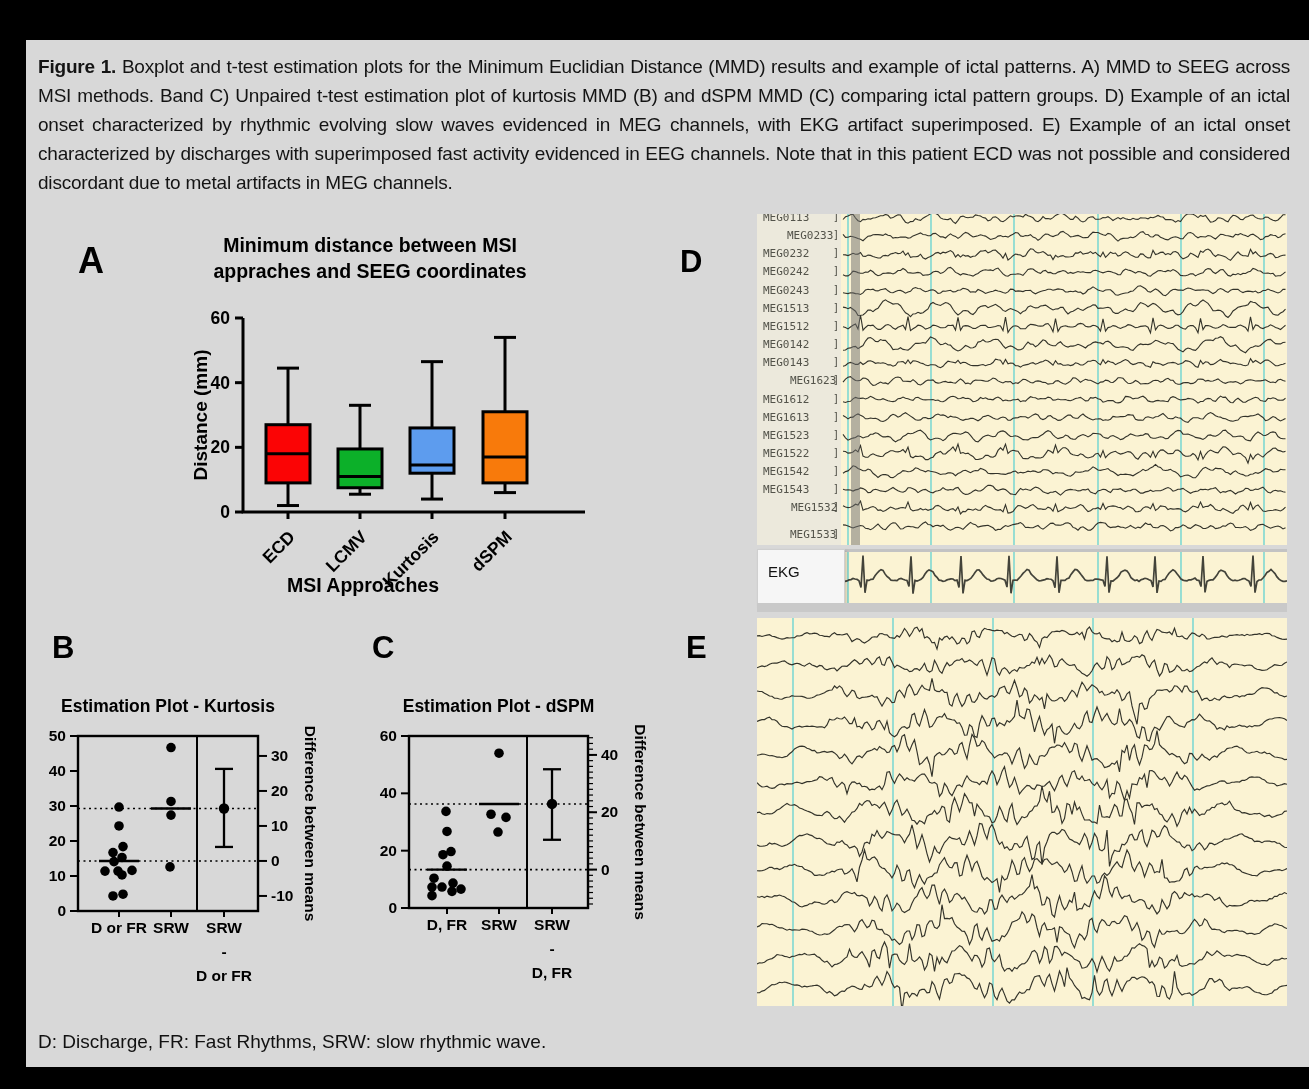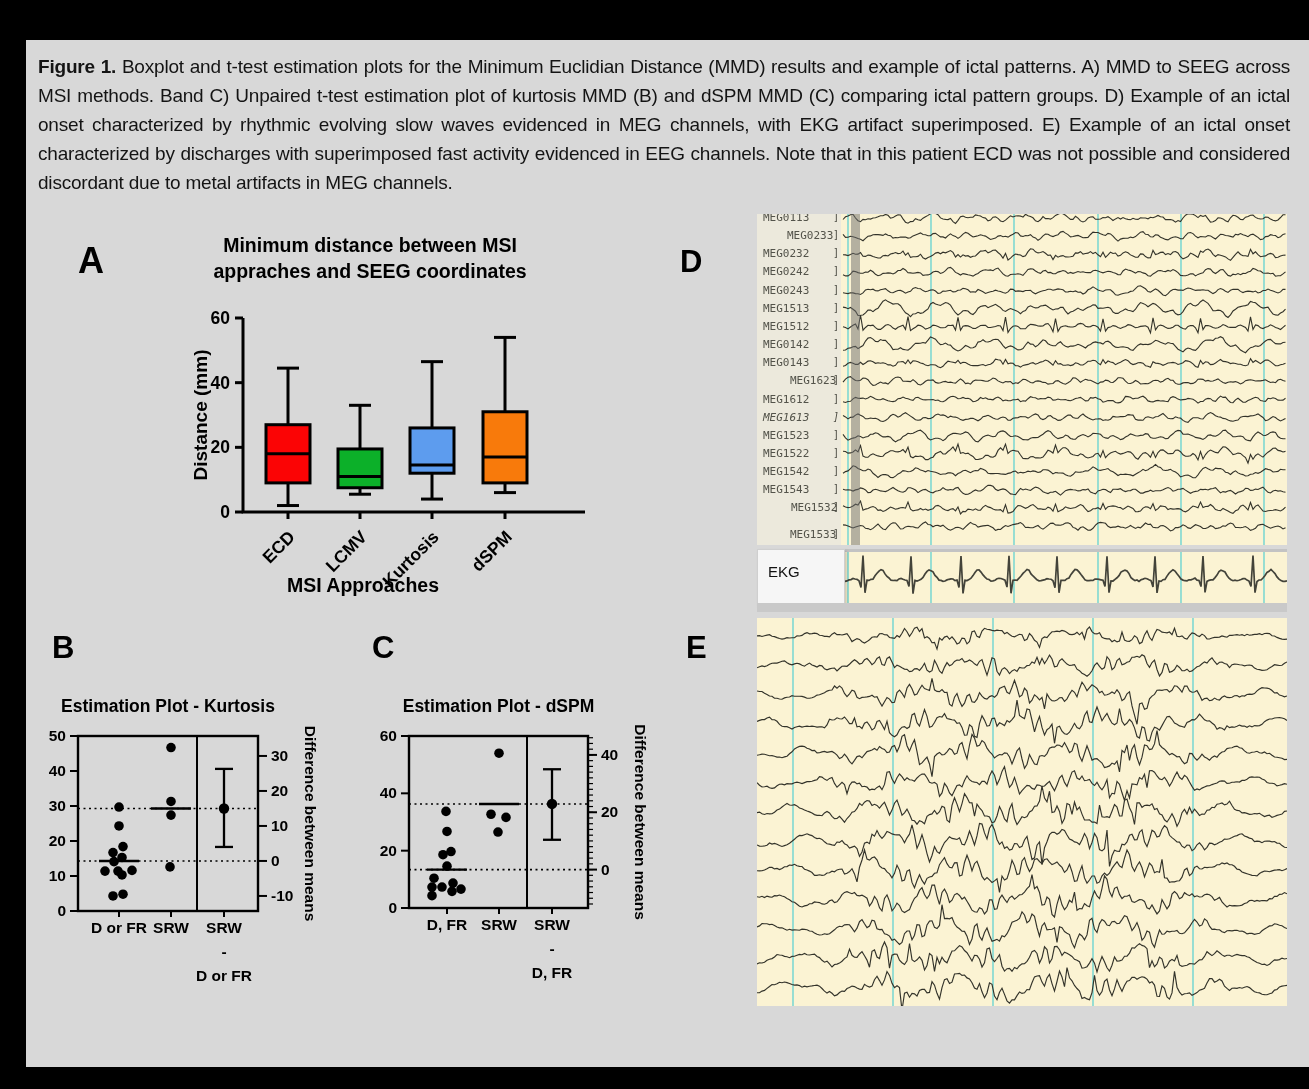--- a/index.html
+++ b/index.html
@@ -285,21 +285,21 @@
           <div class="mlabel" style="top: 15.15px; padding-left: 24px;"><span>MEG0233</span><span class="brk">]</span></div>
           <div class="mlabel" style="top: 33.3px;"><span>MEG0232</span><span class="brk">]</span></div>
           <div class="mlabel" style="top: 51.45px;"><span>MEG0242</span><span class="brk">]</span></div>
           <div class="mlabel" style="top: 69.6px;"><span>MEG0243</span><span class="brk">]</span></div>
           <div class="mlabel" style="top: 87.75px;"><span>MEG1513</span><span class="brk">]</span></div>
           <div class="mlabel" style="top: 105.9px;"><span>MEG1512</span><span class="brk">]</span></div>
           <div class="mlabel" style="top: 124.05px;"><span>MEG0142</span><span class="brk">]</span></div>
           <div class="mlabel" style="top: 142.2px;"><span>MEG0143</span><span class="brk">]</span></div>
           <div class="mlabel" style="top: 160.35px; padding-left: 27px;"><span>MEG1623</span><span class="brk">]</span></div>
           <div class="mlabel" style="top: 178.5px;"><span>MEG1612</span><span class="brk">]</span></div>
-          <div class="mlabel" style="top: 196.65px; font-style: italic;"><span>MEG1613</span><span class="brk">]</span></div>
+          <div class="mlabel" style="top: 196.65px;"><span>MEG1613</span><span class="brk">]</span></div>
           <div class="mlabel" style="top: 214.8px;"><span>MEG1523</span><span class="brk">]</span></div>
           <div class="mlabel" style="top: 232.95px;"><span>MEG1522</span><span class="brk">]</span></div>
           <div class="mlabel" style="top: 251.1px;"><span>MEG1542</span><span class="brk">]</span></div>
           <div class="mlabel" style="top: 269.25px;"><span>MEG1543</span><span class="brk">]</span></div>
           <div class="mlabel" style="top: 287.4px; padding-left: 28px;"><span>MEG1532</span><span class="brk">]</span></div>
           <div class="mlabel" style="top: 314px; padding-left: 27px;"><span>MEG1533</span><span class="brk">]</span></div>
         </div>
     </div>
 
     <div class="ekg-strip">
@@ -335,14 +335,15 @@
           <path d="M0,194.6 L2.5,194.1 L5,195.7 L7.5,196.5 L10,195.5 L12.5,195.9 L15,195.7 L17.5,194.2 L20,192.0 L22.5,191.1 L25,189.0 L27.5,187.1 L30,185.5 L32.5,187.0 L35,187.2 L37.5,186.7 L40,187.9 L42.5,190.0 L45,190.7 L47.5,192.0 L50,193.0 L52.5,193.9 L55,195.0 L57.5,196.6 L60,197.3 L62.5,197.3 L65,197.7 L67.5,194.9 L70,193.5 L72.5,195.0 L75,198.3 L77.5,200.7 L80,200.4 L82.5,198.4 L85,201.1 L87.5,204.2 L90,200.5 L92.5,198.0 L95,194.3 L97.5,193.5 L100,190.4 L102.5,185.4 L105,187.5 L107.5,184.2 L110,182.5 L112.5,183.1 L115,187.6 L117.5,186.3 L120,187.4 L122.5,190.1 L125,186.9 L127.5,184.2 L130,190.3 L132.5,197.0 L135,192.1 L137.5,185.2 L140,182.1 L142.5,189.1 L145,197.2 L147.5,194.9 L150,191.1 L152.5,196.3 L155,202.3 L157.5,202.8 L160,206.2 L162.5,202.7 L165,203.7 L167.5,205.8 L170,198.4 L172.5,196.6 L175,195.9 L177.5,192.5 L180,196.1 L182.5,193.7 L185,188.3 L187.5,189.4 L190,202.3 L192.5,204.2 L195,187.3 L197.5,179.8 L200,186.1 L202.5,193.6 L205,185.6 L207.5,175.6 L210,179.6 L212.5,184.8 L215,184.9 L217.5,198.2 L220,186.1 L222.5,189.8 L225,192.5 L227.5,197.9 L230,198.0 L232.5,198.9 L235,204.7 L237.5,203.8 L240,198.0 L242.5,188.6 L245,193.7 L247.5,200.9 L250,203.7 L252.5,190.9 L255,185.6 L257.5,200.3 L260,206.5 L262.5,202.9 L265,198.7 L267.5,199.7 L270,198.6 L272.5,193.9 L275,192.5 L277.5,188.3 L280,187.9 L282.5,183.1 L285,168.0 L287.5,180.0 L290,183.9 L292.5,173.2 L295,194.5 L297.5,193.8 L300,188.0 L302.5,193.5 L305,205.4 L307.5,200.5 L310,185.5 L312.5,186.6 L315,196.4 L317.5,184.1 L320,191.8 L322.5,189.1 L325,196.1 L327.5,202.0 L330,202.0 L332.5,201.9 L335,204.1 L337.5,204.1 L340,205.6 L342.5,187.2 L345,198.7 L347.5,199.2 L350,198.7 L352.5,199.5 L355,193.2 L357.5,186.5 L360,189.0 L362.5,198.0 L365,197.9 L367.5,182.3 L370,181.1 L372.5,189.7 L375,194.9 L377.5,206.5 L380,184.8 L382.5,184.9 L385,189.3 L387.5,187.5 L390,187.2 L392.5,187.6 L395,185.8 L397.5,191.6 L400,190.5 L402.5,195.8 L405,196.9 L407.5,201.8 L410,204.0 L412.5,200.2 L415,195.8 L417.5,200.7 L420,208.3 L422.5,203.4 L425,194.7 L427.5,191.3 L430,196.0 L432.5,189.3 L435,195.1 L437.5,191.2 L440,194.2 L442.5,197.4 L445,196.1 L447.5,196.2 L450,192.3 L452.5,191.9 L455,189.3 L457.5,189.7 L460,186.2 L462.5,185.7 L465,185.0 L467.5,186.9 L470,186.1 L472.5,183.2 L475,187.5 L477.5,191.2 L480,192.4 L482.5,192.7 L485,194.9 L487.5,194.6 L490,195.4 L492.5,196.4 L495,196.3 L497.5,195.5 L500,195.8 L502.5,195.3 L505,197.1 L507.5,198.6 L510,197.6 L512.5,197.2 L515,199.4 L517.5,198.5 L520,197.4 L522.5,196.7 L525,196.1 L527.5,193.4 L530,193.0 " fill="none" stroke="#33332a" stroke-width="1.15"></path>
           <path d="M0,226.9 L2.5,228.1 L5,228.2 L7.5,228.0 L10,227.2 L12.5,225.0 L15,226.1 L17.5,225.4 L20,226.2 L22.5,227.6 L25,228.5 L27.5,227.6 L30,226.8 L32.5,225.2 L35,223.3 L37.5,221.2 L40,218.9 L42.5,217.4 L45,217.6 L47.5,216.7 L50,215.8 L52.5,216.9 L55,217.6 L57.5,219.5 L60,220.6 L62.5,220.3 L65,221.4 L67.5,223.8 L70,225.8 L72.5,226.1 L75,226.9 L77.5,227.3 L80,224.0 L82.5,224.4 L85,222.5 L87.5,225.7 L90,227.0 L92.5,230.1 L95,229.1 L97.5,228.1 L100,230.5 L102.5,238.4 L105,234.0 L107.5,225.1 L110,224.1 L112.5,225.7 L115,216.2 L117.5,218.2 L120,212.5 L122.5,217.5 L125,220.4 L127.5,217.6 L130,213.4 L132.5,214.6 L135,215.9 L137.5,216.6 L140,216.9 L142.5,216.8 L145,220.0 L147.5,224.7 L150,219.8 L152.5,216.2 L155,206.9 L157.5,217.2 L160,230.4 L162.5,224.5 L165,216.6 L167.5,225.1 L170,235.6 L172.5,244.0 L175,237.5 L177.5,228.6 L180,233.6 L182.5,235.4 L185,229.5 L187.5,224.5 L190,221.8 L192.5,218.7 L195,220.4 L197.5,220.9 L200,221.5 L202.5,219.8 L205,226.3 L207.5,226.9 L210,221.0 L212.5,213.1 L215,219.5 L217.5,227.0 L220,217.9 L222.5,205.5 L225,206.1 L227.5,214.9 L230,220.9 L232.5,210.3 L235,206.5 L237.5,211.9 L240,221.5 L242.5,226.3 L245,223.9 L247.5,230.3 L250,228.7 L252.5,232.1 L255,231.2 L257.5,225.5 L260,225.8 L262.5,229.5 L265,228.4 L267.5,222.0 L270,218.5 L272.5,229.9 L275,241.5 L277.5,239.8 L280,227.2 L282.5,223.9 L285,246.6 L287.5,229.7 L290,223.8 L292.5,216.7 L295,214.4 L297.5,214.4 L300,216.2 L302.5,214.7 L305,211.4 L307.5,212.5 L310,217.0 L312.5,221.0 L315,222.1 L317.5,223.9 L320,224.5 L322.5,226.5 L325,221.8 L327.5,215.5 L330,220.1 L332.5,230.7 L335,224.5 L337.5,215.4 L340,219.6 L342.5,231.6 L345,232.9 L347.5,230.6 L350,212.0 L352.5,248.4 L355,237.8 L357.5,232.2 L360,233.3 L362.5,233.4 L365,226.2 L367.5,226.8 L370,224.0 L372.5,217.2 L375,216.3 L377.5,221.8 L380,221.6 L382.5,214.2 L385,211.8 L387.5,223.8 L390,228.6 L392.5,221.3 L395,212.3 L397.5,214.0 L400,219.1 L402.5,218.0 L405,211.4 L407.5,207.7 L410,209.9 L412.5,217.3 L415,219.6 L417.5,221.6 L420,224.0 L422.5,224.1 L425,228.2 L427.5,229.8 L430,227.2 L432.5,227.3 L435,232.7 L437.5,230.9 L440,226.8 L442.5,224.8 L445,227.8 L447.5,231.9 L450,229.3 L452.5,225.2 L455,225.4 L457.5,226.8 L460,225.7 L462.5,224.2 L465,223.3 L467.5,221.1 L470,221.2 L472.5,220.8 L475,219.6 L477.5,218.2 L480,217.6 L482.5,216.2 L485,215.8 L487.5,218.0 L490,218.9 L492.5,220.1 L495,220.8 L497.5,223.6 L500,223.1 L502.5,223.4 L505,224.7 L507.5,223.3 L510,223.0 L512.5,223.1 L515,223.9 L517.5,223.5 L520,225.1 L522.5,225.3 L525,227.6 L527.5,229.2 L530,229.5 " fill="none" stroke="#33332a" stroke-width="1.15"></path>
           <path d="M0,252.7 L2.5,252.8 L5,252.7 L7.5,252.0 L10,250.7 L12.5,249.3 L15,249.4 L17.5,250.9 L20,250.4 L22.5,251.6 L25,250.5 L27.5,248.7 L30,248.6 L32.5,247.0 L35,247.3 L37.5,246.3 L40,247.8 L42.5,248.4 L45,248.5 L47.5,251.2 L50,252.0 L52.5,253.1 L55,254.5 L57.5,257.3 L60,257.3 L62.5,256.8 L65,257.3 L67.5,257.0 L70,255.0 L72.5,254.8 L75,253.2 L77.5,253.8 L80,251.9 L82.5,251.2 L85,251.1 L87.5,256.1 L90,255.2 L92.5,253.6 L95,250.7 L97.5,255.9 L100,263.9 L102.5,249.2 L105,242.0 L107.5,231.9 L110,241.1 L112.5,242.1 L115,239.8 L117.5,239.0 L120,241.9 L122.5,247.9 L125,250.0 L127.5,250.6 L130,253.9 L132.5,255.9 L135,259.8 L137.5,255.3 L140,247.2 L142.5,252.1 L145,263.0 L147.5,262.0 L150,253.2 L152.5,251.8 L155,264.4 L157.5,269.7 L160,262.5 L162.5,256.7 L165,262.4 L167.5,266.1 L170,260.3 L172.5,259.0 L175,258.4 L177.5,255.3 L180,254.7 L182.5,246.7 L185,243.0 L187.5,239.7 L190,245.6 L192.5,249.3 L195,249.9 L197.5,244.9 L200,244.7 L202.5,258.0 L205,257.0 L207.5,244.5 L210,237.2 L212.5,243.8 L215,252.9 L217.5,245.7 L220,243.2 L222.5,250.0 L225,258.4 L227.5,261.8 L230,259.5 L232.5,261.8 L235,264.5 L237.5,262.9 L240,260.8 L242.5,274.4 L245,258.0 L247.5,262.0 L250,260.6 L252.5,252.8 L255,242.3 L257.5,247.6 L260,256.5 L262.5,255.7 L265,242.9 L267.5,239.7 L270,248.1 L272.5,253.5 L275,249.4 L277.5,241.4 L280,240.7 L282.5,243.5 L285,245.6 L287.5,241.5 L290,240.8 L292.5,244.1 L295,246.6 L297.5,245.6 L300,243.9 L302.5,247.0 L305,249.4 L307.5,254.4 L310,251.9 L312.5,246.3 L315,253.7 L317.5,263.3 L320,262.7 L322.5,254.4 L325,247.9 L327.5,259.9 L330,265.1 L332.5,262.0 L335,258.0 L337.5,258.0 L340,265.2 L342.5,263.9 L345,257.9 L347.5,255.1 L350,257.5 L352.5,255.2 L355,250.4 L357.5,246.8 L360,243.8 L362.5,247.9 L365,249.5 L367.5,240.2 L370,232.1 L372.5,236.8 L375,248.6 L377.5,253.2 L380,247.7 L382.5,244.0 L385,249.8 L387.5,258.8 L390,252.1 L392.5,245.1 L395,247.8 L397.5,254.8 L400,253.5 L402.5,254.2 L405,241.4 L407.5,259.7 L410,260.1 L412.5,264.4 L415,263.8 L417.5,263.9 L420,263.0 L422.5,262.7 L425,259.2 L427.5,251.9 L430,250.2 L432.5,257.6 L435,255.4 L437.5,249.4 L440,248.1 L442.5,250.7 L445,251.0 L447.5,249.3 L450,249.6 L452.5,249.2 L455,249.2 L457.5,248.6 L460,246.8 L462.5,246.7 L465,244.9 L467.5,245.9 L470,245.0 L472.5,246.7 L475,246.7 L477.5,248.3 L480,251.1 L482.5,251.6 L485,254.0 L487.5,254.9 L490,255.7 L492.5,256.5 L495,257.4 L497.5,257.5 L500,257.8 L502.5,255.5 L505,254.1 L507.5,253.0 L510,253.3 L512.5,253.7 L515,252.9 L517.5,252.1 L520,251.9 L522.5,251.6 L525,252.7 L527.5,251.7 L530,250.5 " fill="none" stroke="#33332a" stroke-width="1.15"></path>
           <path d="M0,278.7 L2.5,279.2 L5,278.3 L7.5,279.6 L10,278.1 L12.5,278.9 L15,279.2 L17.5,277.7 L20,277.8 L22.5,277.0 L25,278.0 L27.5,278.8 L30,280.4 L32.5,281.8 L35,283.8 L37.5,284.3 L40,286.2 L42.5,288.2 L45,289.0 L47.5,287.9 L50,287.4 L52.5,285.7 L55,285.6 L57.5,283.9 L60,284.2 L62.5,284.6 L65,285.9 L67.5,286.2 L70,285.2 L72.5,282.8 L75,282.0 L77.5,284.6 L80,283.8 L82.5,280.7 L85,276.7 L87.5,274.4 L90,273.6 L92.5,274.7 L95,275.7 L97.5,274.5 L100,277.4 L102.5,277.8 L105,277.2 L107.5,278.6 L110,280.2 L112.5,288.0 L115,284.4 L117.5,278.5 L120,281.9 L122.5,289.7 L125,293.0 L127.5,280.4 L130,276.9 L132.5,283.2 L135,292.8 L137.5,289.8 L140,285.1 L142.5,287.5 L145,292.9 L147.5,294.5 L150,293.0 L152.5,291.6 L155,285.3 L157.5,280.3 L160,278.1 L162.5,272.4 L165,269.7 L167.5,276.5 L170,280.5 L172.5,276.7 L175,267.1 L177.5,267.1 L180,278.1 L182.5,286.3 L185,274.5 L187.5,271.0 L190,275.9 L192.5,284.5 L195,282.2 L197.5,276.8 L200,275.4 L202.5,277.5 L205,281.1 L207.5,279.2 L210,283.2 L212.5,287.4 L215,292.2 L217.5,293.8 L220,294.2 L222.5,289.8 L225,291.0 L227.5,295.9 L230,292.9 L232.5,281.9 L235,281.9 L237.5,291.4 L240,290.8 L242.5,280.8 L245,277.1 L247.5,281.1 L250,284.5 L252.5,279.8 L255,278.1 L257.5,281.1 L260,279.1 L262.5,276.9 L265,276.5 L267.5,274.2 L270,270.7 L272.5,268.2 L275,256.7 L277.5,270.6 L280,268.5 L282.5,274.5 L285,287.0 L287.5,286.6 L290,279.1 L292.5,281.4 L295,296.4 L297.5,299.0 L300,286.3 L302.5,277.8 L305,286.8 L307.5,291.7 L310,288.5 L312.5,282.3 L315,284.5 L317.5,274.1 L320,292.3 L322.5,290.5 L325,290.8 L327.5,285.6 L330,287.7 L332.5,288.7 L335,279.6 L337.5,273.0 L340,277.9 L342.5,280.6 L345,270.3 L347.5,257.9 L350,261.3 L352.5,273.6 L355,278.7 L357.5,270.3 L360,269.1 L362.5,276.4 L365,280.5 L367.5,278.3 L370,278.2 L372.5,277.0 L375,283.5 L377.5,284.4 L380,283.1 L382.5,281.7 L385,281.8 L387.5,283.4 L390,289.8 L392.5,291.1 L395,286.9 L397.5,291.6 L400,295.9 L402.5,293.0 L405,281.7 L407.5,286.2 L410,290.8 L412.5,287.2 L415,276.0 L417.5,273.5 L420,275.9 L422.5,280.8 L425,279.3 L427.5,274.7 L430,276.5 L432.5,277.7 L435,275.7 L437.5,278.7 L440,277.8 L442.5,279.0 L445,278.7 L447.5,276.8 L450,276.2 L452.5,276.8 L455,278.6 L457.5,282.3 L460,281.1 L462.5,279.4 L465,283.9 L467.5,286.7 L470,289.0 L472.5,287.3 L475,287.9 L477.5,287.6 L480,287.9 L482.5,287.7 L485,287.1 L487.5,285.5 L490,284.7 L492.5,282.6 L495,282.3 L497.5,283.3 L500,282.4 L502.5,283.1 L505,282.5 L507.5,282.6 L510,282.9 L512.5,280.7 L515,280.8 L517.5,278.4 L520,278.4 L522.5,276.4 L525,276.3 L527.5,274.6 L530,275.8 " fill="none" stroke="#33332a" stroke-width="1.15"></path>
           <path d="M0,309.0 L2.5,307.9 L5,305.5 L7.5,305.7 L10,305.8 L12.5,306.6 L15,306.3 L17.5,307.6 L20,309.0 L22.5,309.9 L25,309.8 L27.5,311.1 L30,312.2 L32.5,311.3 L35,312.1 L37.5,311.9 L40,312.0 L42.5,312.2 L45,311.1 L47.5,311.4 L50,311.7 L52.5,313.0 L55,313.3 L57.5,314.9 L60,316.3 L62.5,317.0 L65,316.8 L67.5,315.8 L70,316.4 L72.5,315.8 L75,313.8 L77.5,311.8 L80,309.4 L82.5,308.3 L85,308.7 L87.5,306.9 L90,306.7 L92.5,306.8 L95,310.2 L97.5,313.8 L100,310.2 L102.5,303.7 L105,301.6 L107.5,305.8 L110,309.6 L112.5,308.0 L115,302.3 L117.5,303.0 L120,310.8 L122.5,311.6 L125,311.4 L127.5,315.7 L130,316.5 L132.5,318.1 L135,322.2 L137.5,321.1 L140,323.8 L142.5,326.5 L145,324.5 L147.5,315.7 L150,313.0 L152.5,313.0 L155,321.8 L157.5,317.2 L160,306.7 L162.5,307.0 L165,318.7 L167.5,317.5 L170,306.9 L172.5,303.1 L175,302.8 L177.5,309.4 L180,310.5 L182.5,307.4 L185,286.7 L187.5,300.6 L190,300.4 L192.5,300.8 L195,299.6 L197.5,305.8 L200,309.1 L202.5,310.8 L205,313.1 L207.5,313.4 L210,318.2 L212.5,326.5 L215,321.1 L217.5,308.4 L220,305.9 L222.5,318.2 L225,322.1 L227.5,314.5 L230,310.0 L232.5,317.2 L235,323.3 L237.5,322.4 L240,321.3 L242.5,323.1 L245,317.8 L247.5,318.8 L250,315.7 L252.5,310.8 L255,304.3 L257.5,303.2 L260,302.2 L262.5,300.4 L265,293.9 L267.5,297.0 L270,304.7 L272.5,302.7 L275,296.0 L277.5,298.3 L280,309.5 L282.5,318.2 L285,307.9 L287.5,304.8 L290,311.8 L292.5,311.5 L295,311.2 L297.5,309.9 L300,324.3 L302.5,308.8 L305,309.8 L307.5,313.6 L310,315.2 L312.5,316.6 L315,324.9 L317.5,329.8 L320,321.6 L322.5,316.0 L325,318.0 L327.5,321.8 L330,316.9 L332.5,302.2 L335,300.3 L337.5,311.1 L340,314.5 L342.5,305.6 L345,301.5 L347.5,303.2 L350,307.1 L352.5,307.7 L355,303.7 L357.5,303.4 L360,305.6 L362.5,305.2 L365,301.6 L367.5,297.8 L370,298.7 L372.5,305.2 L375,312.6 L377.5,309.2 L380,304.6 L382.5,311.3 L385,322.2 L387.5,319.3 L390,313.0 L392.5,314.2 L395,325.1 L397.5,329.2 L400,319.8 L402.5,312.0 L405,316.2 L407.5,316.0 L410,313.1 L412.5,313.9 L415,313.2 L417.5,313.2 L420,312.5 L422.5,315.3 L425,315.7 L427.5,314.8 L430,311.8 L432.5,308.9 L435,304.7 L437.5,301.4 L440,304.0 L442.5,308.1 L445,306.9 L447.5,300.9 L450,302.8 L452.5,308.2 L455,311.3 L457.5,311.1 L460,311.7 L462.5,311.7 L465,313.8 L467.5,314.6 L470,312.7 L472.5,312.6 L475,312.8 L477.5,312.4 L480,312.3 L482.5,313.2 L485,313.0 L487.5,314.1 L490,315.9 L492.5,315.4 L495,315.4 L497.5,316.4 L500,315.7 L502.5,315.3 L505,312.8 L507.5,311.1 L510,309.6 L512.5,307.9 L515,307.8 L517.5,305.8 L520,306.3 L522.5,307.3 L525,307.8 L527.5,309.4 L530,310.6 " fill="none" stroke="#33332a" stroke-width="1.15"></path>
           <path d="M0,345.9 L2.5,344.8 L5,345.0 L7.5,344.2 L10,342.2 L12.5,341.3 L15,340.6 L17.5,339.0 L20,336.5 L22.5,337.0 L25,337.3 L27.5,338.4 L30,338.7 L32.5,339.7 L35,338.4 L37.5,338.2 L40,337.3 L42.5,336.4 L45,336.7 L47.5,335.4 L50,336.7 L52.5,337.0 L55,336.5 L57.5,336.1 L60,338.5 L62.5,339.6 L65,342.3 L67.5,344.2 L70,343.2 L72.5,345.9 L75,349.0 L77.5,346.5 L80,346.1 L82.5,345.1 L85,343.2 L87.5,340.6 L90,338.9 L92.5,331.1 L95,337.3 L97.5,339.2 L100,339.3 L102.5,336.0 L105,333.7 L107.5,337.8 L110,342.1 L112.5,349.2 L115,333.3 L117.5,331.9 L120,339.0 L122.5,340.5 L125,329.5 L127.5,323.9 L130,329.7 L132.5,350.2 L135,337.2 L137.5,336.1 L140,336.3 L142.5,342.2 L145,344.7 L147.5,346.5 L150,342.8 L152.5,325.5 L155,341.6 L157.5,343.6 L160,341.8 L162.5,338.9 L165,342.3 L167.5,352.0 L170,347.5 L172.5,335.5 L175,337.6 L177.5,353.4 L180,339.3 L182.5,345.6 L185,339.2 L187.5,343.1 L190,344.8 L192.5,338.8 L195,333.0 L197.5,332.8 L200,330.2 L202.5,327.6 L205,328.9 L207.5,332.5 L210,334.7 L212.5,338.7 L215,343.0 L217.5,337.3 L220,337.6 L222.5,341.2 L225,349.0 L227.5,344.8 L230,330.9 L232.5,330.1 L235,340.7 L237.5,343.7 L240,340.5 L242.5,336.7 L245,348.2 L247.5,353.1 L250,350.7 L252.5,350.4 L255,353.2 L257.5,349.5 L260,350.8 L262.5,347.7 L265,345.9 L267.5,345.7 L270,343.4 L272.5,339.3 L275,333.6 L277.5,332.5 L280,335.5 L282.5,345.0 L285,339.8 L287.5,328.8 L290,331.5 L292.5,345.0 L295,340.9 L297.5,328.6 L300,328.4 L302.5,331.7 L305,337.4 L307.5,334.2 L310,335.3 L312.5,336.7 L315,338.4 L317.5,341.3 L320,342.2 L322.5,343.7 L325,350.1 L327.5,349.8 L330,348.7 L332.5,345.1 L335,340.7 L337.5,345.2 L340,353.9 L342.5,345.4 L345,338.5 L347.5,343.8 L350,349.8 L352.5,353.1 L355,347.2 L357.5,338.9 L360,343.1 L362.5,342.9 L365,342.0 L367.5,338.2 L370,338.2 L372.5,335.1 L375,329.8 L377.5,330.1 L380,327.6 L382.5,325.6 L385,327.4 L387.5,328.3 L390,330.7 L392.5,349.6 L395,342.7 L397.5,348.6 L400,346.0 L402.5,339.1 L405,341.0 L407.5,350.0 L410,347.9 L412.5,343.2 L415,341.4 L417.5,343.0 L420,337.4 L422.5,346.9 L425,348.3 L427.5,347.7 L430,347.2 L432.5,345.7 L435,345.8 L437.5,346.1 L440,343.9 L442.5,341.9 L445,341.6 L447.5,338.4 L450,333.7 L452.5,335.7 L455,337.6 L457.5,335.7 L460,332.8 L462.5,334.7 L465,336.9 L467.5,338.3 L470,337.2 L472.5,337.2 L475,338.4 L477.5,337.2 L480,336.4 L482.5,337.1 L485,337.6 L487.5,337.6 L490,338.8 L492.5,339.5 L495,341.6 L497.5,343.1 L500,344.5 L502.5,345.2 L505,346.5 L507.5,346.2 L510,347.4 L512.5,346.2 L515,343.9 L517.5,341.9 L520,342.1 L522.5,341.6 L525,340.1 L527.5,341.0 L530,340.5 " fill="none" stroke="#33332a" stroke-width="1.15"></path>
           <path d="M0,374.8 L2.5,374.7 L5,373.1 L7.5,372.4 L10,370.4 L12.5,368.5 L15,366.5 L17.5,366.7 L20,365.8 L22.5,364.3 L25,364.7 L27.5,364.0 L30,364.6 L32.5,365.5 L35,366.5 L37.5,367.1 L40,366.9 L42.5,367.6 L45,369.2 L47.5,368.1 L50,368.8 L52.5,368.2 L55,367.9 L57.5,367.5 L60,367.1 L62.5,368.2 L65,370.5 L67.5,373.1 L70,375.1 L72.5,373.5 L75,375.3 L77.5,377.9 L80,376.9 L82.5,374.5 L85,373.1 L87.5,373.4 L90,370.5 L92.5,369.6 L95,368.1 L97.5,368.6 L100,370.1 L102.5,371.1 L105,371.3 L107.5,366.3 L110,368.1 L112.5,369.1 L115,368.1 L117.5,361.7 L120,358.2 L122.5,362.6 L125,367.3 L127.5,361.9 L130,353.5 L132.5,357.4 L135,365.3 L137.5,369.6 L140,367.8 L142.5,369.6 L145,392.4 L147.5,375.2 L150,374.2 L152.5,379.2 L155,375.5 L157.5,375.9 L160,378.1 L162.5,372.4 L165,371.4 L167.5,371.3 L170,374.8 L172.5,374.4 L175,363.6 L177.5,367.2 L180,375.3 L182.5,381.2 L185,369.7 L187.5,361.6 L190,360.7 L192.5,365.4 L195,364.2 L197.5,356.0 L200,355.7 L202.5,355.4 L205,357.4 L207.5,357.0 L210,359.9 L212.5,360.9 L215,364.7 L217.5,370.1 L220,371.3 L222.5,365.6 L225,373.8 L227.5,379.7 L230,375.0 L232.5,364.8 L235,366.3 L237.5,378.0 L240,381.7 L242.5,374.2 L245,370.3 L247.5,376.4 L250,382.8 L252.5,385.2 L255,381.8 L257.5,381.9 L260,377.6 L262.5,373.9 L265,375.4 L267.5,374.8 L270,371.5 L272.5,371.7 L275,364.8 L277.5,358.9 L280,358.0 L282.5,357.7 L285,364.1 L287.5,368.2 L290,359.9 L292.5,356.4 L295,365.6 L297.5,373.1 L300,363.5 L302.5,353.1 L305,358.9 L307.5,368.7 L310,349.6 L312.5,359.8 L315,362.8 L317.5,367.4 L320,370.5 L322.5,373.1 L325,380.5 L327.5,379.5 L330,380.9 L332.5,381.7 L335,374.6 L337.5,357.4 L340,372.5 L342.5,377.2 L345,373.6 L347.5,363.4 L350,361.1 L352.5,372.0 L355,377.7 L357.5,370.9 L360,361.8 L362.5,368.3 L365,373.3 L367.5,367.5 L370,363.2 L372.5,362.5 L375,359.3 L377.5,359.3 L380,361.2 L382.5,359.8 L385,358.8 L387.5,359.4 L390,361.1 L392.5,364.9 L395,363.7 L397.5,367.1 L400,378.3 L402.5,378.5 L405,367.9 L407.5,370.4 L410,378.9 L412.5,381.1 L415,374.9 L417.5,353.4 L420,369.2 L422.5,374.1 L425,377.1 L427.5,375.8 L430,375.5 L432.5,374.9 L435,377.3 L437.5,375.9 L440,374.6 L442.5,372.2 L445,371.4 L447.5,370.2 L450,365.0 L452.5,360.6 L455,360.6 L457.5,364.2 L460,362.9 L462.5,361.3 L465,363.0 L467.5,368.2 L470,370.4 L472.5,372.4 L475,370.3 L477.5,370.1 L480,370.3 L482.5,369.5 L485,370.2 L487.5,369.3 L490,368.5 L492.5,369.6 L495,371.7 L497.5,373.7 L500,374.5 L502.5,374.9 L505,376.2 L507.5,376.6 L510,376.7 L512.5,375.8 L515,375.0 L517.5,372.1 L520,371.5 L522.5,368.9 L525,368.1 L527.5,367.7 L530,367.3 " fill="none" stroke="#33332a" stroke-width="1.15"></path>
         </svg>
     </div>
 
+    <p class="footnote">D: Discharge, FR: Fast Rhythms, SRW: slow rhythmic wave.</p>
   </div>
 </div>
 
 </body></html>

